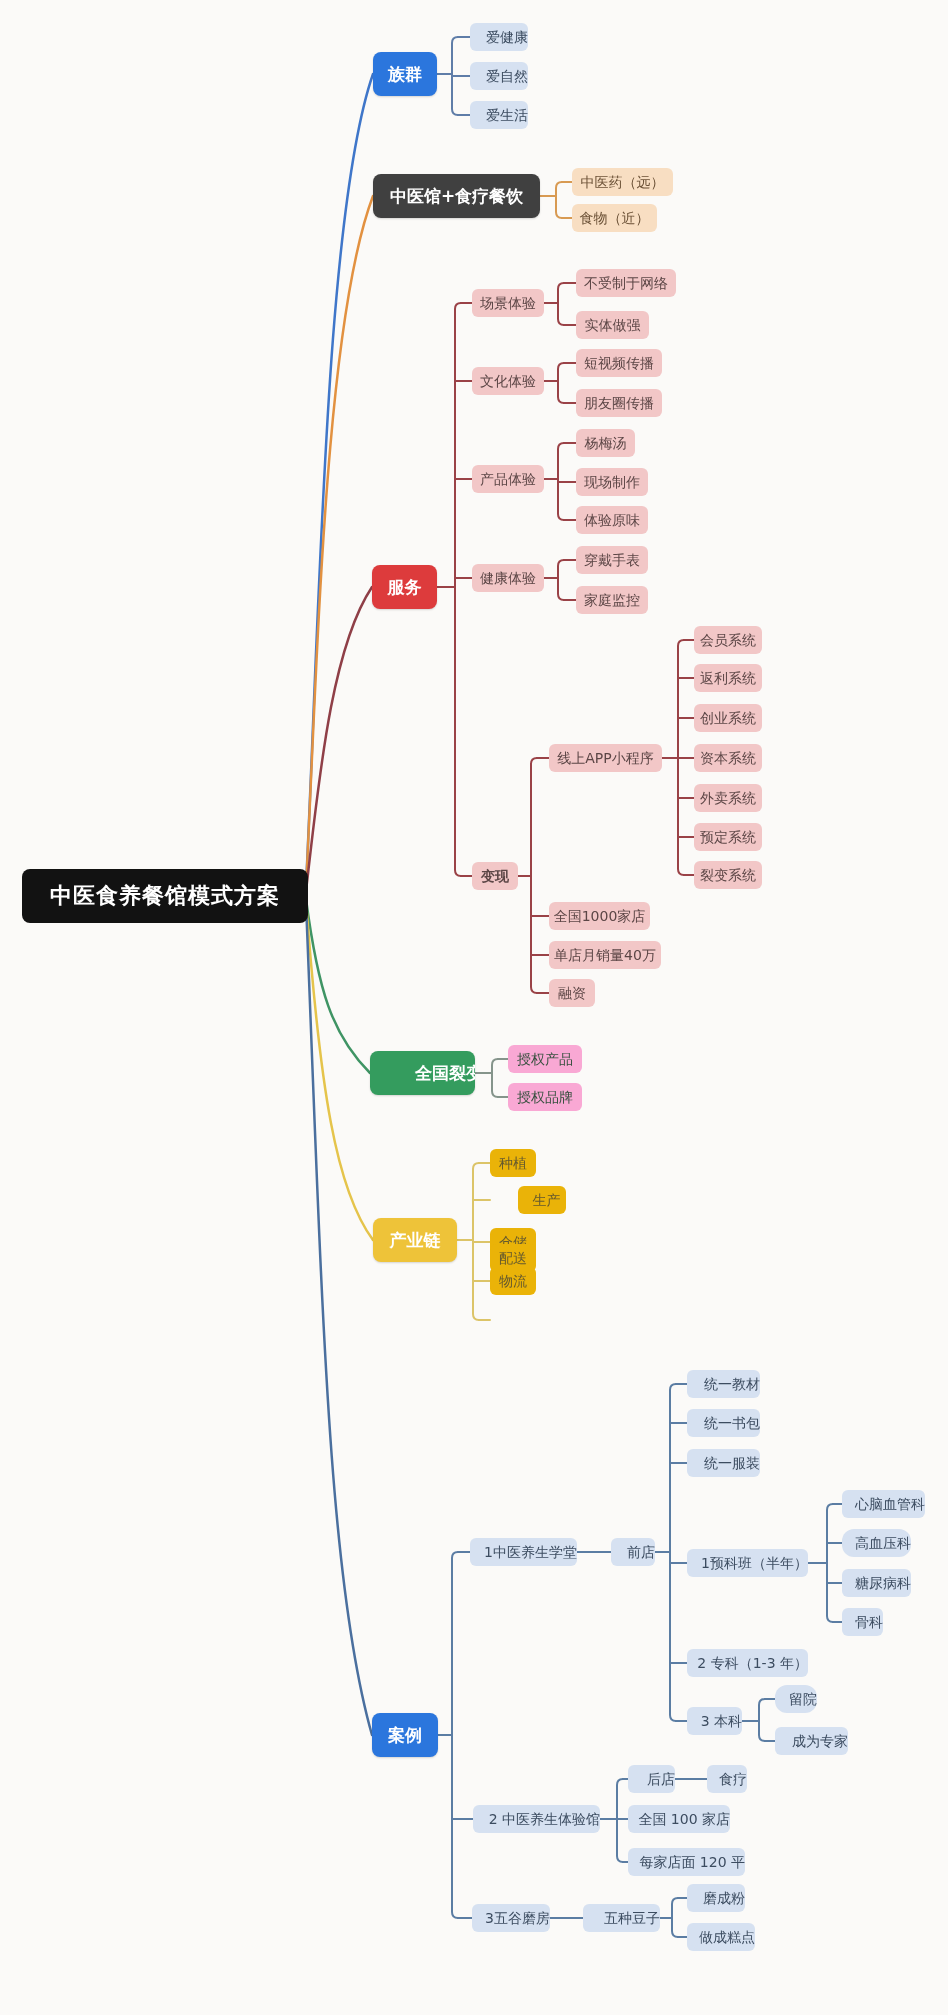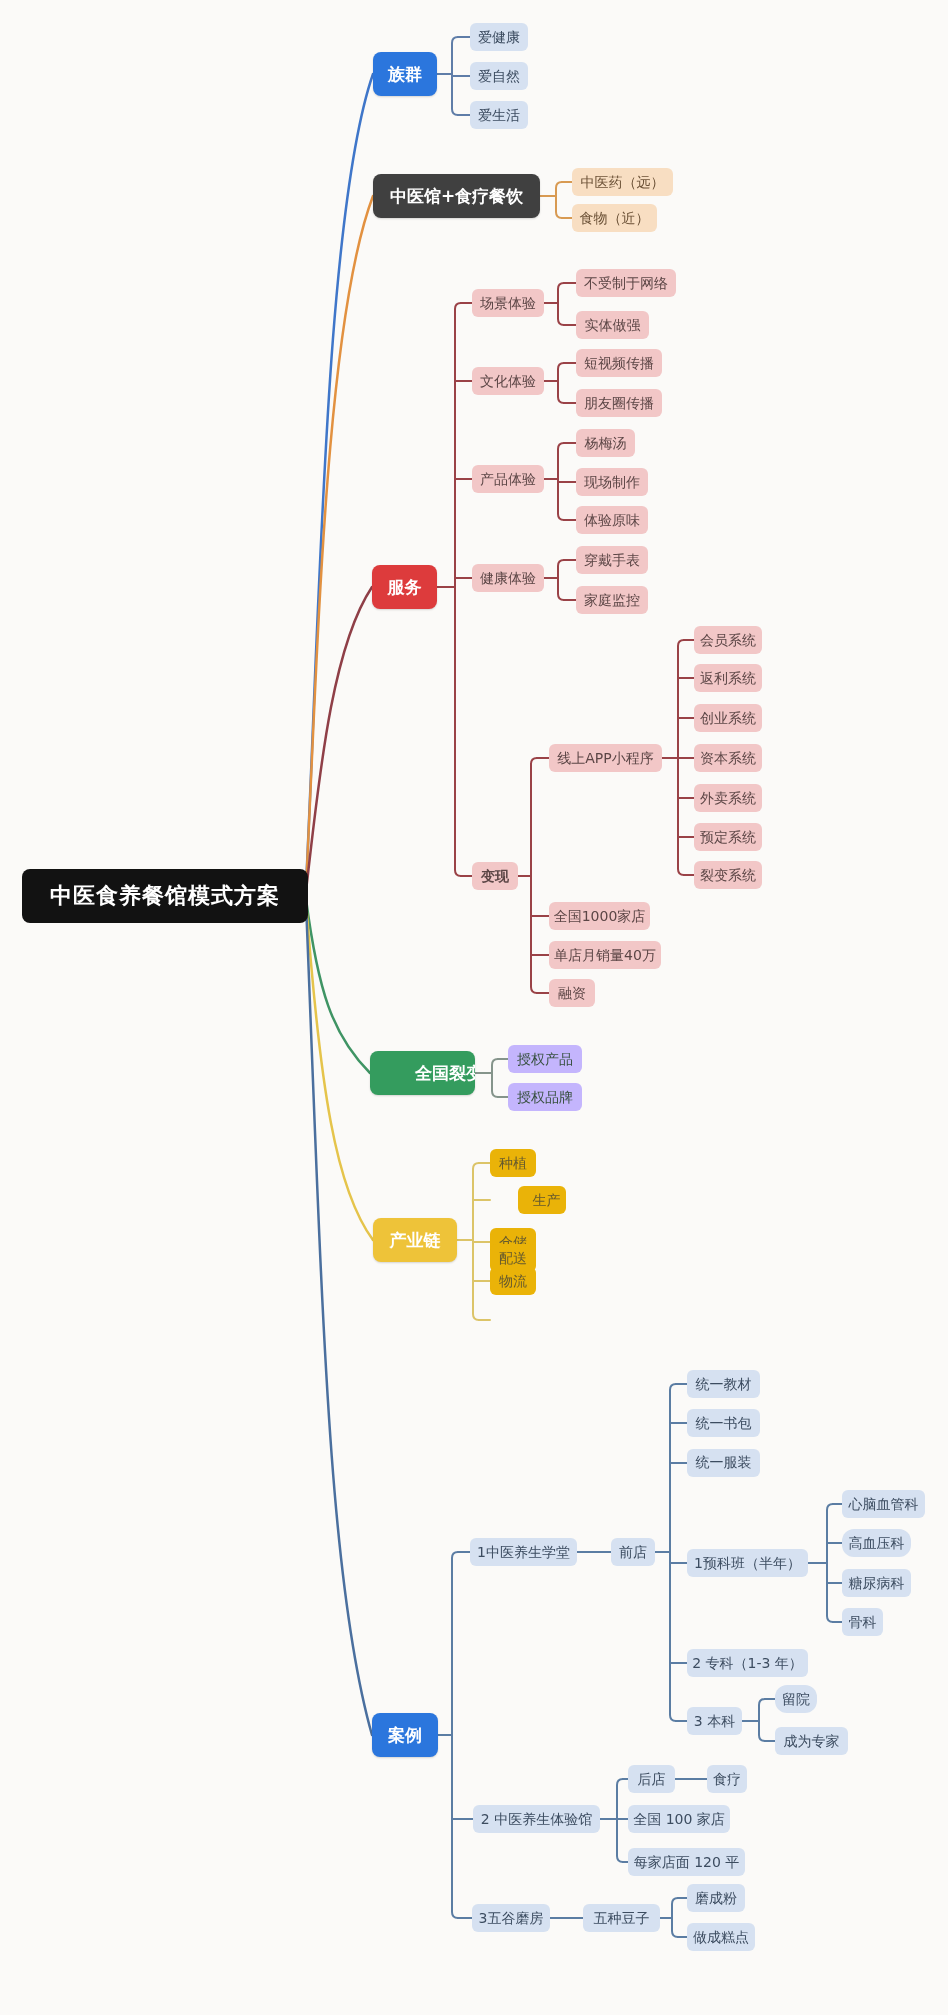--- a/index.html
+++ b/index.html
@@ -13,22 +13,22 @@
   .branch{height:44px;line-height:44px;color:#ffffff;font-size:17px;font-weight:bold;
         border-radius:8px;box-shadow:0 1px 2px rgba(0,0,0,0.15);}
   .b-blue{background:#2b76dd;}
   .b-orange{background:#404040;}
   .b-red{background:#dd3b3c;}
   .b-green{background:#349c5e;}
   .b-yellow{background:#eec339;}
   .leaf{height:28px;line-height:28px;font-size:14px;}
   .lf-pink{background:#f2c7c7;color:#5c4646;}
   .lf-peach{background:#f8dec2;color:#6b5136;}
-  .lf-blue{background:#d6e1f1;color:#3c4c60;}
-  .lf-green{background:#c4b5fd;color:#37503f;}
+  .lf-blue{background:#d6e1f1;color:#3c4c60;text-align:right;}
+  .lf-green{background:#f9a8d4;color:#37503f;}
   .lf-yellow{background:#eab308;color:#665a2e;}
 </style>
 </head>
 <body>
 
 <div class="canvas">
 
   <svg class="links" viewBox="0 0 948 2015" fill="none" stroke-linecap="round">
 
     <g stroke-width="2.5" fill="none">
@@ -200,21 +200,21 @@
   <div class="node leaf lf-yellow" style="left:518px;top:1186px;width:48px;padding-left:9px;">生产</div>
   <div class="node leaf lf-yellow" style="left:490px;top:1228px;width:46px;">仓储</div>
   <div class="node leaf lf-yellow" style="left:490px;top:1267px;width:46px;">物流</div>
   <div class="node leaf lf-yellow" style="left:490px;top:1244px;width:46px;">配送</div>
 
   <div class="node branch b-blue" style="left:372px;top:1713px;width:66px;">案例</div>
   <div class="node leaf lf-blue" style="left:470px;top:1538px;width:107px;">1中医养生学堂</div>
   <div class="node leaf lf-blue" style="left:611px;top:1538px;width:44px;">前店</div>
   <div class="node leaf lf-blue" style="left:687px;top:1370px;width:73px;">统一教材</div>
   <div class="node leaf lf-blue" style="left:687px;top:1409px;width:73px;">统一书包</div>
-  <div class="node leaf lf-blue" style="left:687px;top:1449px;width:73px;font-family:Liberation Serif, serif;">统一服装</div>
+  <div class="node leaf lf-blue" style="left:687px;top:1449px;width:73px;">统一服装</div>
   <div class="node leaf lf-blue" style="left:687px;top:1549px;width:121px;">1预科班（半年）</div>
   <div class="node leaf lf-blue" style="left:842px;top:1490px;width:83px;">心脑血管科</div>
   <div class="node leaf lf-blue" style="left:842px;top:1529px;width:69px;border-radius:12px;">高血压科</div>
   <div class="node leaf lf-blue" style="left:842px;top:1569px;width:69px;">糖尿病科</div>
   <div class="node leaf lf-blue" style="left:842px;top:1608px;width:41px;">骨科</div>
   <div class="node leaf lf-blue" style="left:687px;top:1649px;width:121px;">2 专科（1-3 年）</div>
   <div class="node leaf lf-blue" style="left:687px;top:1707px;width:55px;">3 本科</div>
   <div class="node leaf lf-blue" style="left:775px;top:1685px;width:42px;border-radius:12px;">留院</div>
   <div class="node leaf lf-blue" style="left:775px;top:1727px;width:73px;">成为专家</div>
   <div class="node leaf lf-blue" style="left:473px;top:1805px;width:127px;">2 中医养生体验馆</div>

